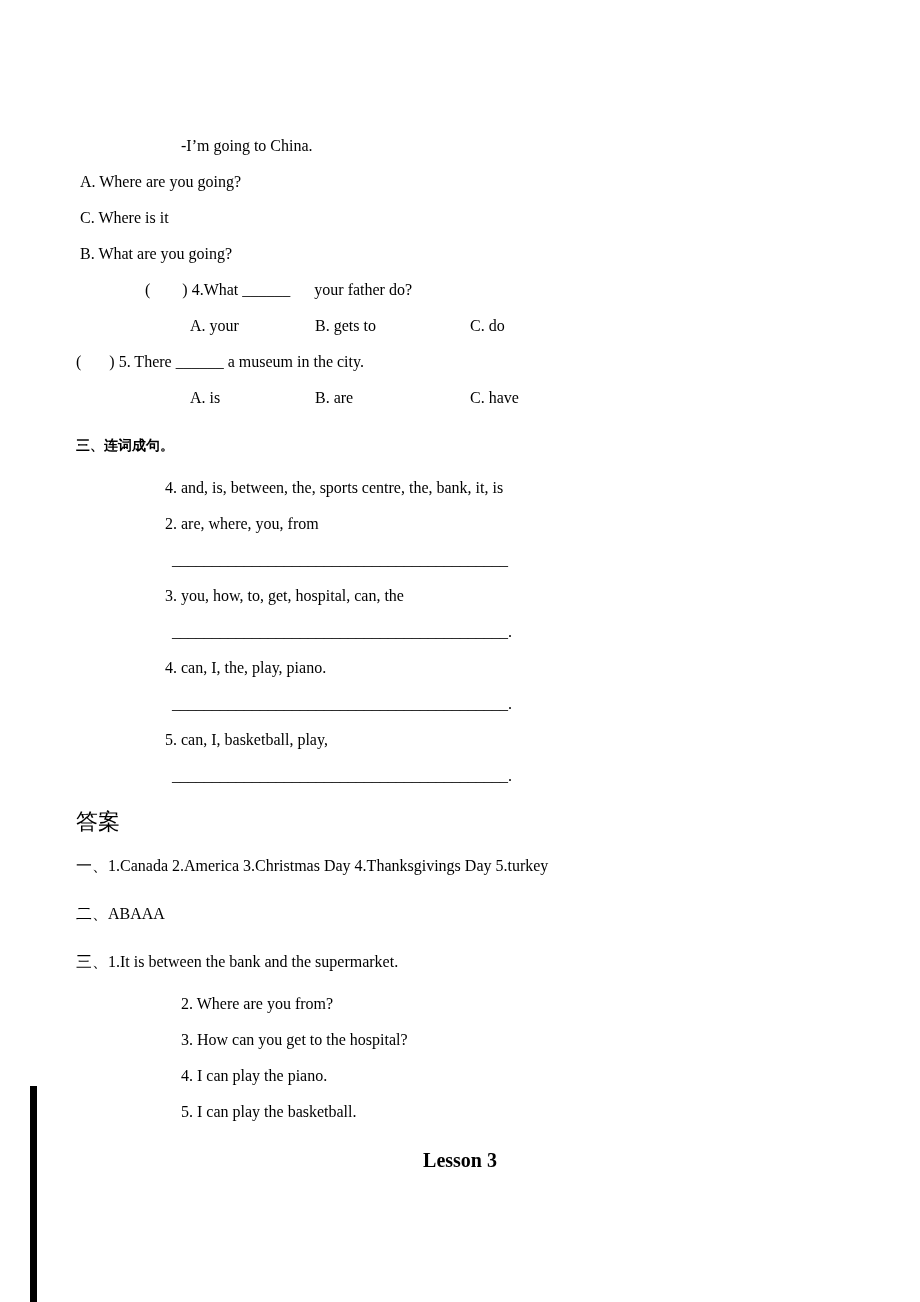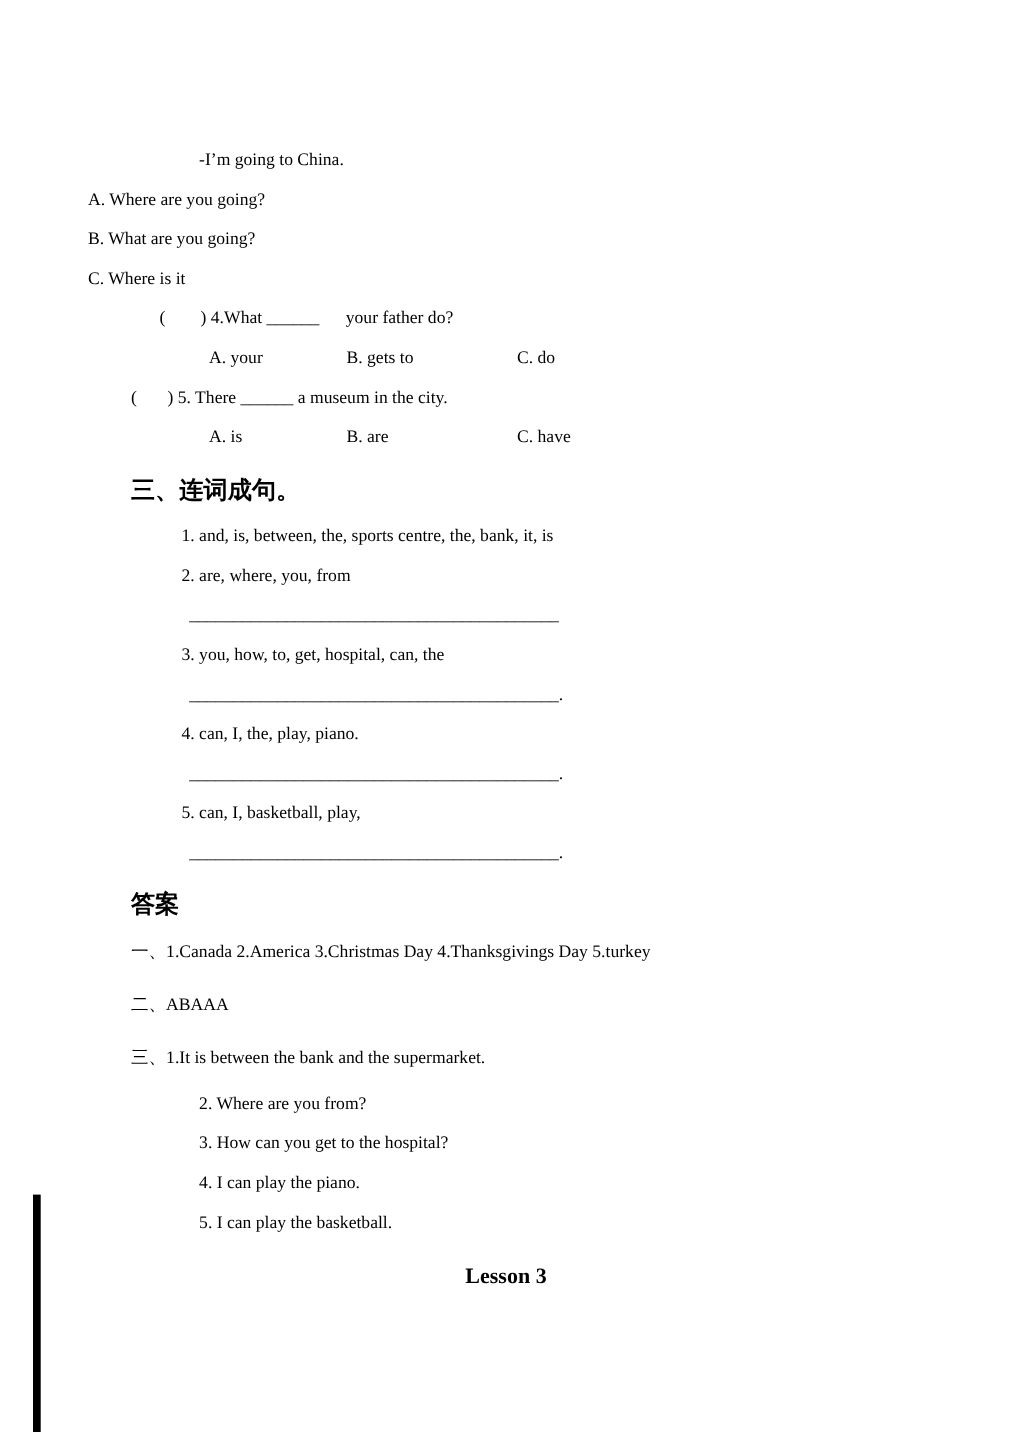--- a/index.html
+++ b/index.html
@@ -14,41 +14,41 @@
     font-family: "Liberation Serif", "DejaVu Serif", serif;
     font-size: 16px;
     overflow: hidden;
   }
   .content { padding-top: 112px; }
   .l {
     line-height: 36px;
     white-space: pre-wrap;
   }
   
-  .ind-a { padding-left: 119px; }   
+  .ind-a { padding-left: 76px; }   
   .ind-b { padding-left: 145px; }   
   .ind-c { padding-left: 165px; }   
   .ind-blank { padding-left: 172px; }
   .ind-d { padding-left: 181px; }   
   .ind-e { padding-left: 80px; }   
   
   .opts { padding-left: 190px; display: flex; line-height: 36px; }
   .opts .oa { width: 125px; }
   .opts .ob { width: 155px; }
   
   .h-sec {
     font-weight: bold;
-    font-size: 22px;
+    font-size: 14px;
     line-height: 36px;
     margin-top: 12px;
     margin-bottom: 6px;
     white-space: pre-wrap;
   }
   .h-ans {
-    font-weight: bold;
+    font-weight: normal;
     font-size: 22px;
     line-height: 40px;
     margin-top: 8px;
     white-space: pre-wrap;
   }
   .ans-row { line-height: 48px; white-space: pre-wrap; }
   .lesson {
     font-weight: bold;
     font-size: 20px;
     text-align: center;
@@ -66,40 +66,40 @@
   }
 </style>
 </head>
 <body>
 
 <div class="page">
   <div class="content">
 
     <p class="l ind-d">-I’m going to China.</p>
     <p class="l ind-e">A. Where are you going?</p>
+    <p class="l ind-e">C. Where is it</p>
     <p class="l ind-e">B. What are you going?</p>
-    <p class="l ind-e">C. Where is it</p>
 
     <p class="l ind-b">(        ) 4.What ______      your father do?</p>
     <p class="opts">
       <span class="oa">A. your</span>
       <span class="ob">B. gets to</span>
       <span class="oc">C. do</span>
     </p>
 
     <p class="l ind-a">(       ) 5. There ______ a museum in the city.</p>
     <p class="opts">
       <span class="oa">A. is</span>
       <span class="ob">B. are</span>
       <span class="oc">C. have</span>
     </p>
 
     <p class="h-sec ind-a">三、连词成句。</p>
 
-    <p class="l ind-c">1. and, is, between, the, sports centre, the, bank, it, is</p>
+    <p class="l ind-c">4. and, is, between, the, sports centre, the, bank, it, is</p>
     <p class="l ind-c">2. are, where, you, from</p>
     <p class="l ind-blank blank-row">__________________________________________</p>
     <p class="l ind-c">3. you, how, to, get, hospital, can, the</p>
     <p class="l ind-blank blank-row">__________________________________________.</p>
     <p class="l ind-c">4. can, I, the, play, piano.</p>
     <p class="l ind-blank blank-row">__________________________________________.</p>
     <p class="l ind-c">5. can, I, basketball, play,</p>
     <p class="l ind-blank blank-row">__________________________________________.</p>
 
     <p class="h-ans ind-a">答案</p>

